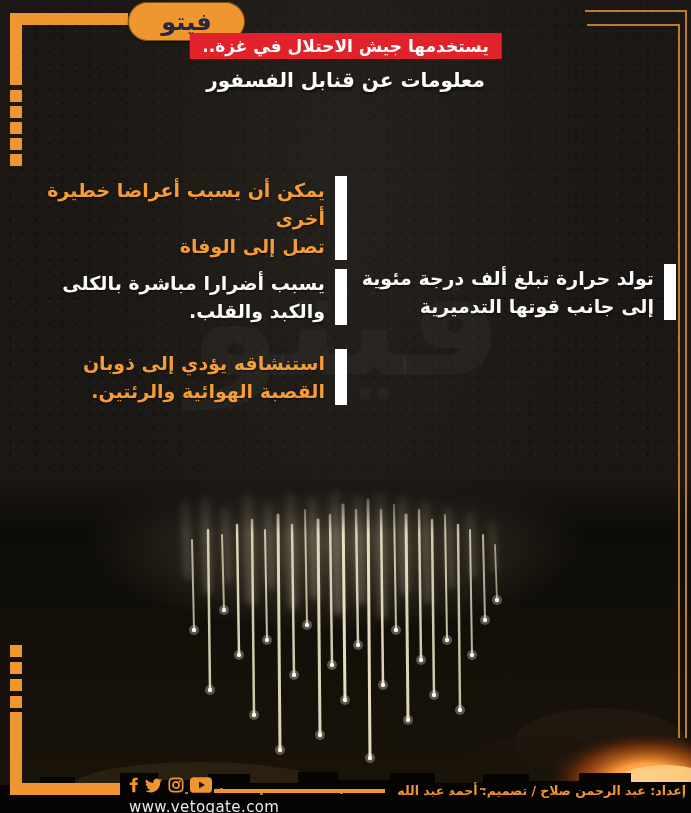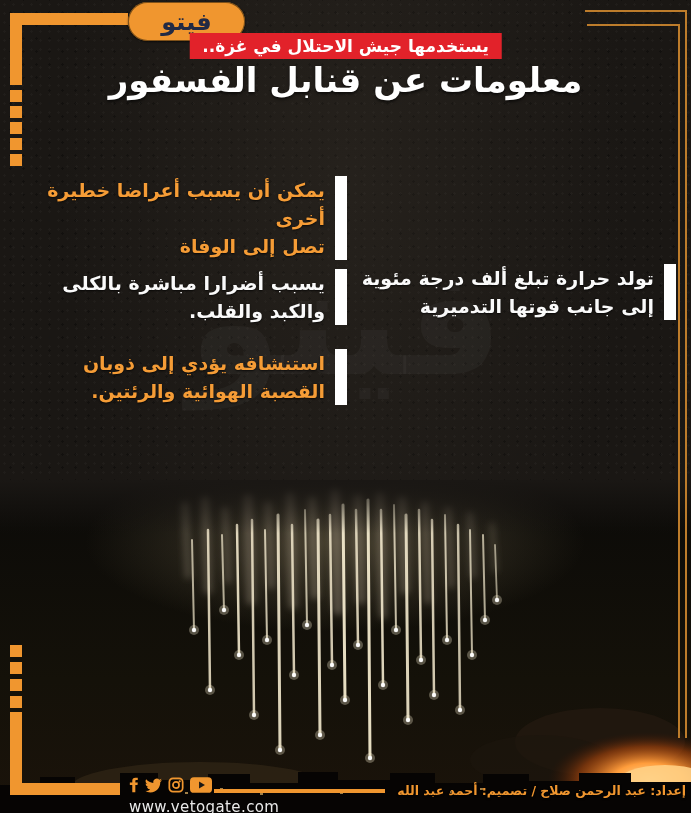--- a/index.html
+++ b/index.html
@@ -25,21 +25,21 @@
     font-size:150px;font-weight:bold;color:rgba(255,255,255,.035);direction:rtl;pointer-events:none;}
   
   .logo{position:absolute;left:128px;top:2px;width:117px;height:39px;background:#F0962F;
     border-radius:20px;display:flex;align-items:center;justify-content:center;
     color:#222a44;font-weight:bold;font-size:24px;
     box-shadow:inset 0 0 0 1px rgba(35,25,8,.55), 0 1px 2px rgba(0,0,0,.6);}
   .kicker{position:absolute;top:33px;left:50%;transform:translateX(-50%);
     background:#E2222A;color:#fff;font-weight:bold;font-size:17px;line-height:26px;
     padding:0 13px;direction:rtl;white-space:nowrap;}
   .title{position:absolute;top:58px;left:0;width:100%;text-align:center;color:#fff;
-    font-weight:bold;font-size:34px;line-height:45px;direction:rtl;
+    font-weight:bold;font-size:20px;line-height:45px;direction:rtl;
     text-shadow:0 2px 3px rgba(0,0,0,.6);}
   
   .fact{position:absolute;display:flex;direction:rtl;column-gap:10px;align-items:stretch;}
   .fact .bar{flex:0 0 12px;width:12px;background:#fff;}
   .fact-text{font-weight:bold;font-size:19px;line-height:28px;white-space:pre-line;
     text-align:right;text-shadow:0 1px 2px rgba(0,0,0,.7);}
   .fact-text.orange{color:#F59C36;padding-left:16px;}
   .fact-text.white{color:#FAFAFA;}
   .col-right{right:15px;}
   .col-left{right:344px;}

